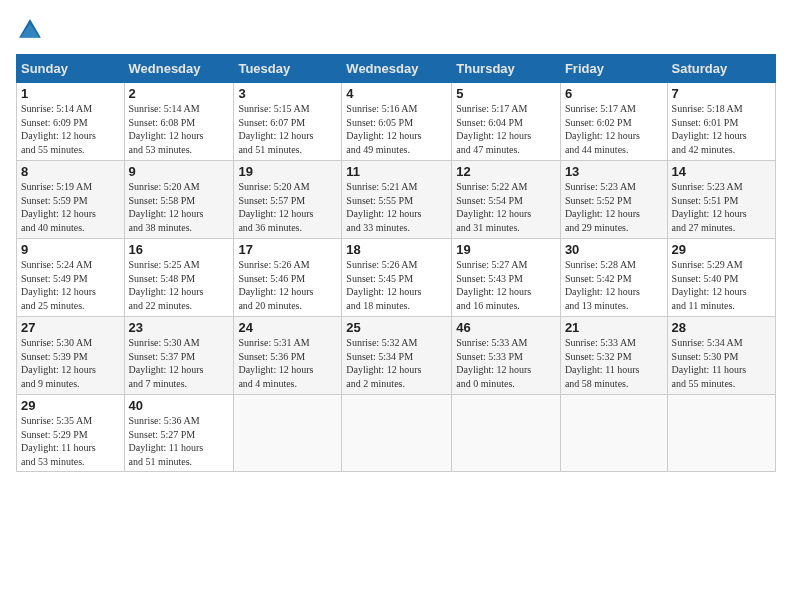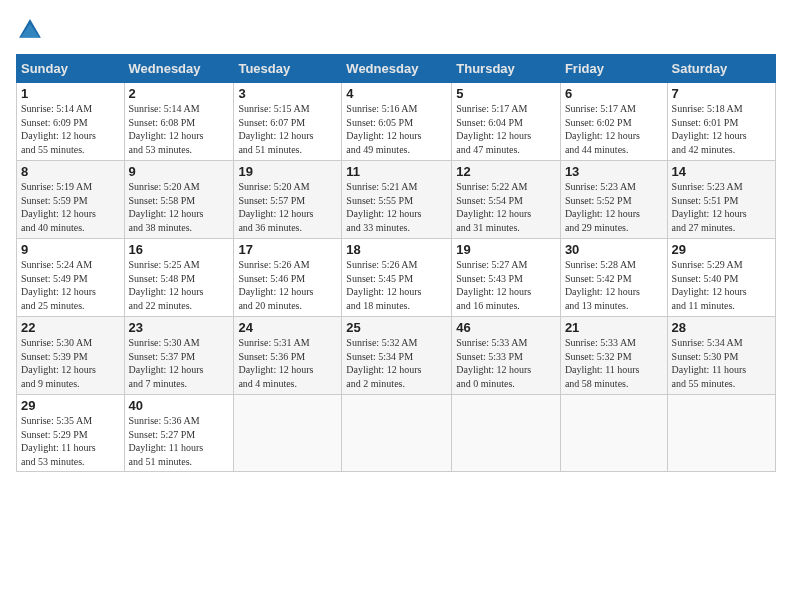--- a/index.html
+++ b/index.html
@@ -215,21 +215,21 @@
             <span class="day-num">30</span>
             <div class="day-info">Sunrise: 5:28 AM<br>Sunset: 5:42 PM<br>Daylight: 12 hours<br>and 13 minutes.</div>
           </td>
           <td>
             <span class="day-num">29</span>
             <div class="day-info">Sunrise: 5:29 AM<br>Sunset: 5:40 PM<br>Daylight: 12 hours<br>and 11 minutes.</div>
           </td>
         </tr>
         <tr>
           <td>
-            <span class="day-num">22</span>
+            <span class="day-num">27</span>
             <div class="day-info">Sunrise: 5:30 AM<br>Sunset: 5:39 PM<br>Daylight: 12 hours<br>and 9 minutes.</div>
           </td>
           <td>
             <span class="day-num">23</span>
             <div class="day-info">Sunrise: 5:30 AM<br>Sunset: 5:37 PM<br>Daylight: 12 hours<br>and 7 minutes.</div>
           </td>
           <td>
             <span class="day-num">24</span>
             <div class="day-info">Sunrise: 5:31 AM<br>Sunset: 5:36 PM<br>Daylight: 12 hours<br>and 4 minutes.</div>
           </td>

